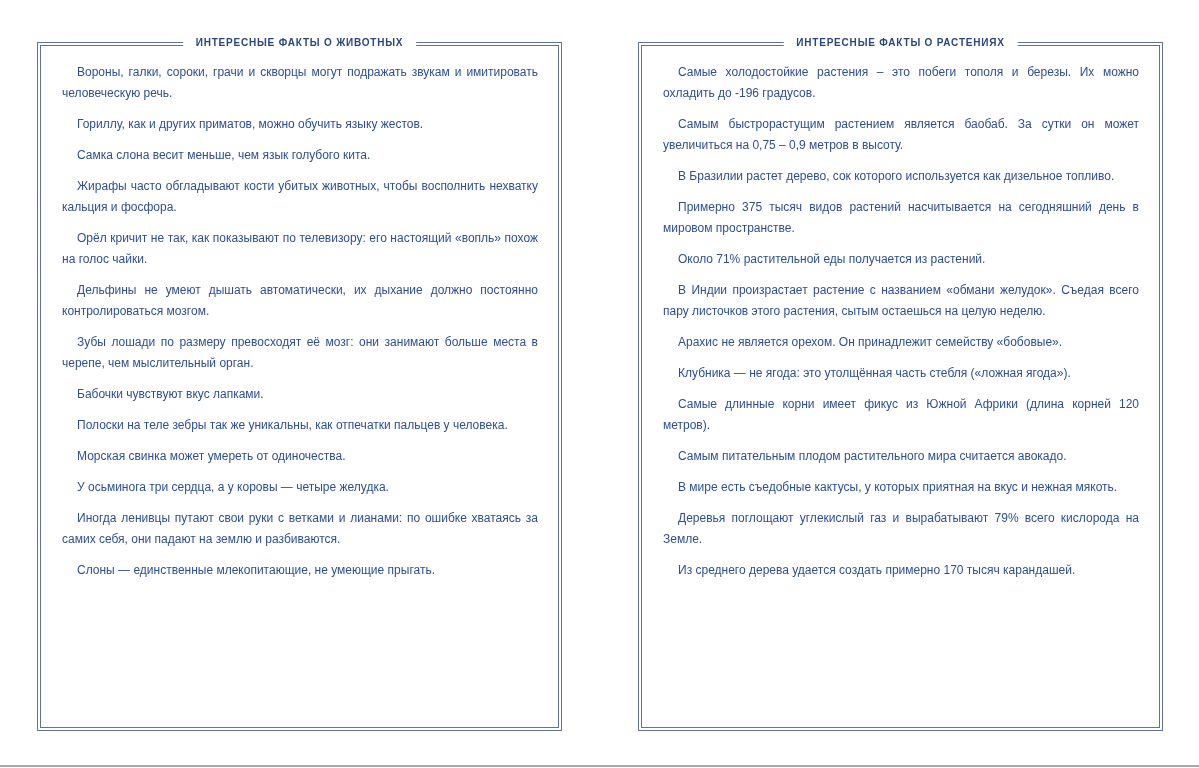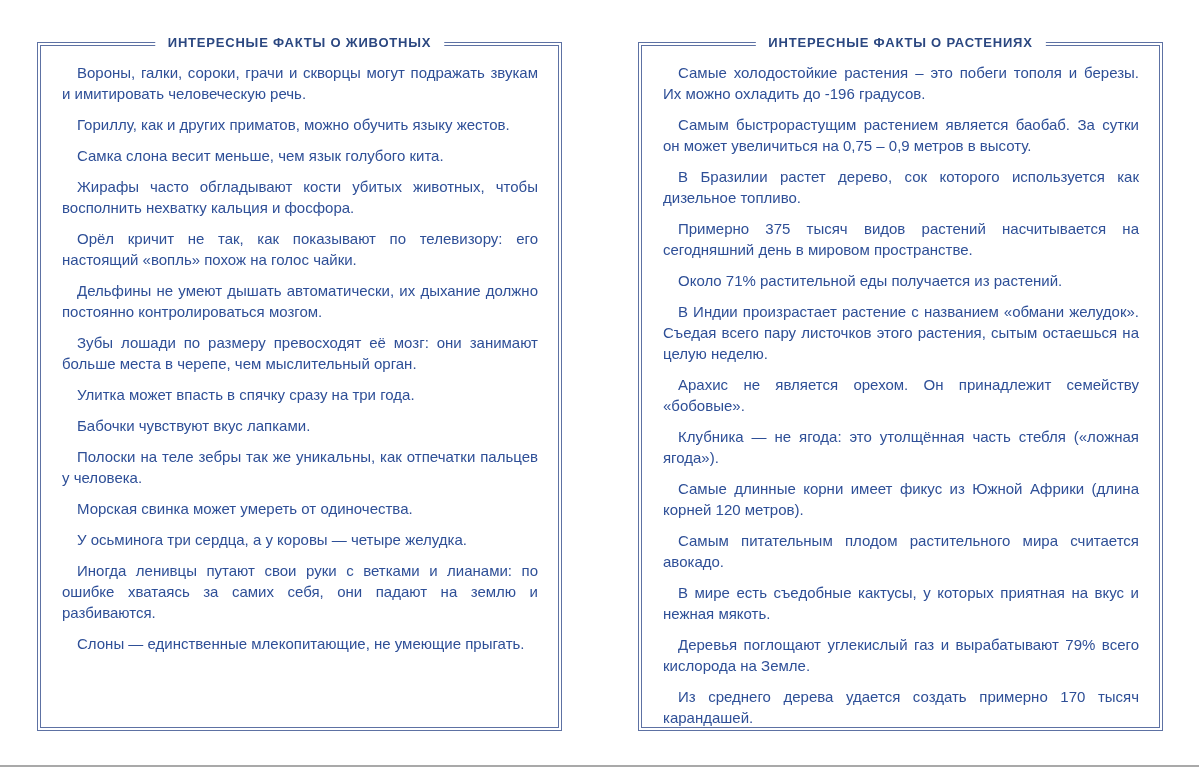--- a/index.html
+++ b/index.html
@@ -36,29 +36,29 @@
     overflow:hidden;
   }
   .panel-title{
     position:absolute;
     top:-9px;
     left:50%;
     transform:translateX(-50%);
     background:var(--bg);
     padding:0 13px;
     white-space:nowrap;
-    font-size:13px;
+    font-size:10px;
     line-height:18px;
     letter-spacing:0.8px;
     color:var(--title);
     font-weight:bold;
     z-index:2;
   }
   .facts .fact{
-    font-size:15px;
+    font-size:12px;
     line-height:21px;
     color:var(--text);
     text-align:justify;
     text-indent:15px;
     margin-bottom:10px;
     font-weight:500;
   }
   .page-bottom-edge{
     position:absolute;
     left:0;right:0;bottom:1px;
@@ -73,21 +73,20 @@
   <h2 class="panel-title">ИНТЕРЕСНЫЕ ФАКТЫ О ЖИВОТНЫХ</h2>
   <div class="panel-inner">
     <div class="facts">
         <p class="fact">Вороны, галки, сороки, грачи и скворцы могут подражать звукам и имитировать человеческую речь.</p>
         <p class="fact">Гориллу, как и других приматов, можно обучить языку жестов.</p>
         <p class="fact">Самка слона весит меньше, чем язык голубого кита.</p>
         <p class="fact">Жирафы часто обгладывают кости убитых животных, чтобы восполнить нехватку кальция и фосфора.</p>
         <p class="fact">Орёл кричит не так, как показывают по телевизору: его настоящий «вопль» похож на голос чайки.</p>
         <p class="fact">Дельфины не умеют дышать автоматически, их дыхание должно постоянно контролироваться мозгом.</p>
         <p class="fact">Зубы лошади по размеру превосходят её мозг: они занимают больше места в черепе, чем мыслительный орган.</p>
-        <p class="fact">Улитка может впасть в спячку сразу на три года.</p>
         <p class="fact">Бабочки чувствуют вкус лапками.</p>
         <p class="fact">Полоски на теле зебры так же уникальны, как отпечатки пальцев у человека.</p>
         <p class="fact">Морская свинка может умереть от одиночества.</p>
         <p class="fact">У осьминога три сердца, а у коровы — четыре желудка.</p>
         <p class="fact">Иногда ленивцы путают свои руки с ветками и лианами: по ошибке хватаясь за самих себя, они падают на землю и разбиваются.</p>
         <p class="fact">Слоны — единственные млекопитающие, не умеющие прыгать.</p>
       </div>
   </div>
 </section>
 

